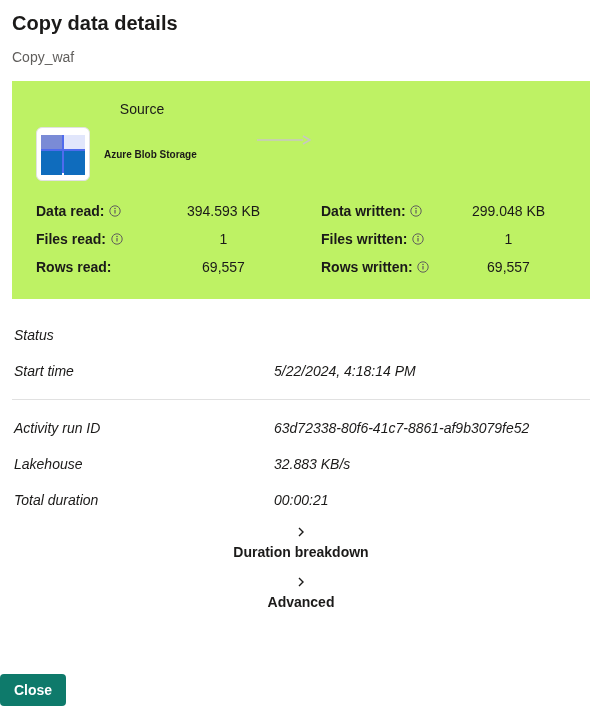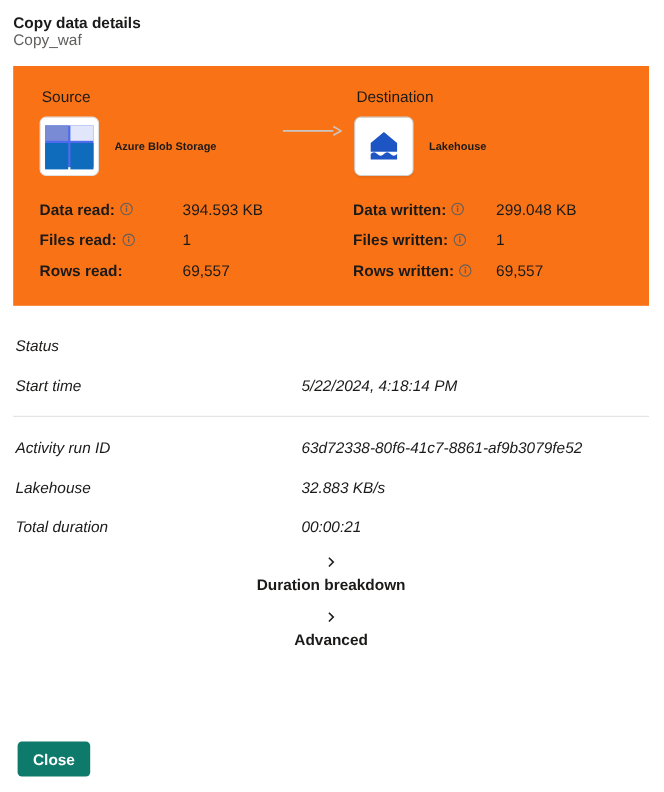--- a/index.html
+++ b/index.html
@@ -6,32 +6,34 @@
   body {
     font-family: "Segoe UI", -apple-system, BlinkMacSystemFont, sans-serif;
     font-size: 14px;
     color: #1b1a19;
     background: #fff;
     width: 604px;
     height: 720px;
     padding: 12px 14px 12px 12px;
   }
   h1 {
-    font-size: 14px;
+    font-size: 20px;
     font-weight: 600;
+    margin-bottom: 14px;
   }
   .subtitle {
     font-size: 14px;
     color: #605e5c;
     margin-bottom: 16px;
   }
   .flow-box {
-    background: #f97316;
+    background: #bef264;
     padding: 20px 24px 24px 24px;
     margin-bottom: 18px;
+    text-align: center;
   }
   .flow-row {
     display: flex;
     align-items: center;
     gap: 8px;
     margin-bottom: 22px;
   }
   .endpoint {
     display: flex;
     flex-direction: column;
@@ -92,21 +94,21 @@
     padding: 8px 0;
     user-select:none;
     font-size:14px;
     flex-direction:column;
   }
   .expander .chev {
     display:inline-flex; align-items:center; justify-content:center;
     width:12px; height:12px; color:#1b1a19;
   }
   
-  .footer { position: absolute; left:16px; }
+  .footer { position: absolute; left:0; }
   .btn-close {
     background:#0e7a6b;
     color:#fff;
     border:none;
     padding: 8px 14px;
     font-size:14px;
     font-weight:600;
     border-radius:4px;
     cursor:pointer;
   }
@@ -135,32 +137,20 @@
       </div>
     </div>
     <div class="arrow-col">
       <span>
         <svg width="54" height="12" viewBox="0 0 54 12">
           <line x1="0" y1="6" x2="46" y2="6" stroke="#c8c6c4" stroke-width="1.5"></line>
           <path d="M46 2 L53 6 L46 10" fill="none" stroke="#c8c6c4" stroke-width="1.5"></path>
         </svg>
       </span>
     </div>
-    <div class="endpoint dst-col">
-      <div class="ep-label">Destination</div>
-      <div class="ep-body">
-        <div class="icon-tile lake-tile">
-          <svg width="36" height="36" viewBox="0 0 36 36">
-            <path d="M18 5 L30 15 V23 H6 V15 Z" fill="#1d55c4"></path>
-            <path d="M6 25 q3 -3 6 0 q3 3 6 0 q3 -3 6 0 q3 3 6 0 V30 H6 Z" fill="#1d55c4"></path>
-          </svg>
-        </div>
-        <div class="ep-name">Lakehouse</div>
-      </div>
-    </div>
   </div>
 
   <div class="stat-cols">
     <div class="stat-col">
       <div class="stat-row">
         <div class="stat-key">
           <span>Data read:</span>
           <span class="info-ico">
             <svg width="12" height="12" viewBox="0 0 12 12">
                 <circle cx="6" cy="6" r="5.2" fill="none" stroke="#605e5c" stroke-width="1"></circle>

